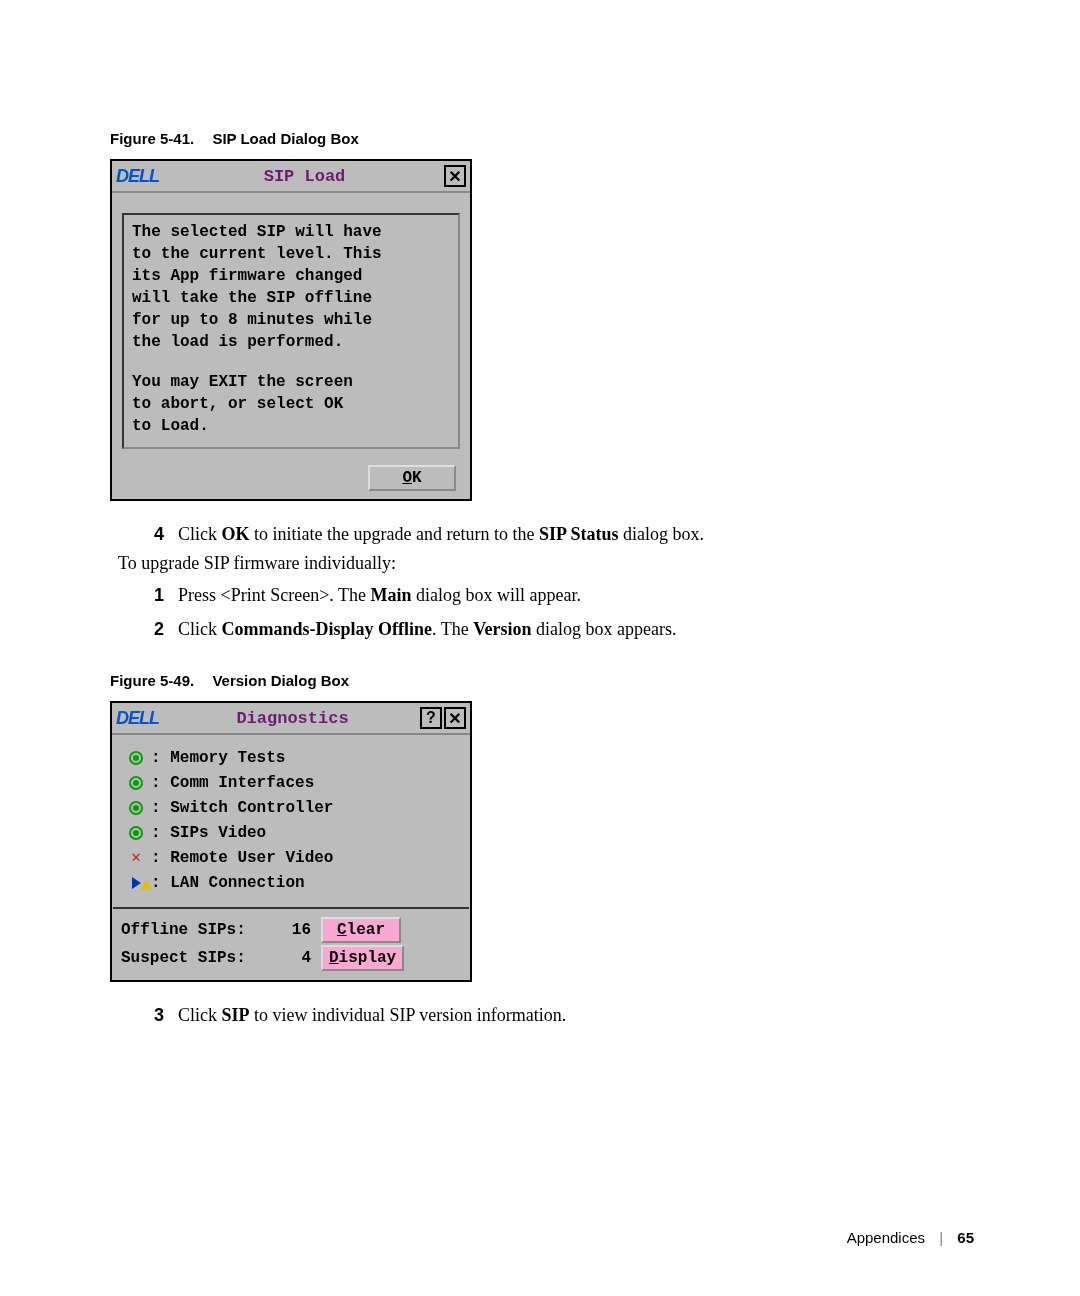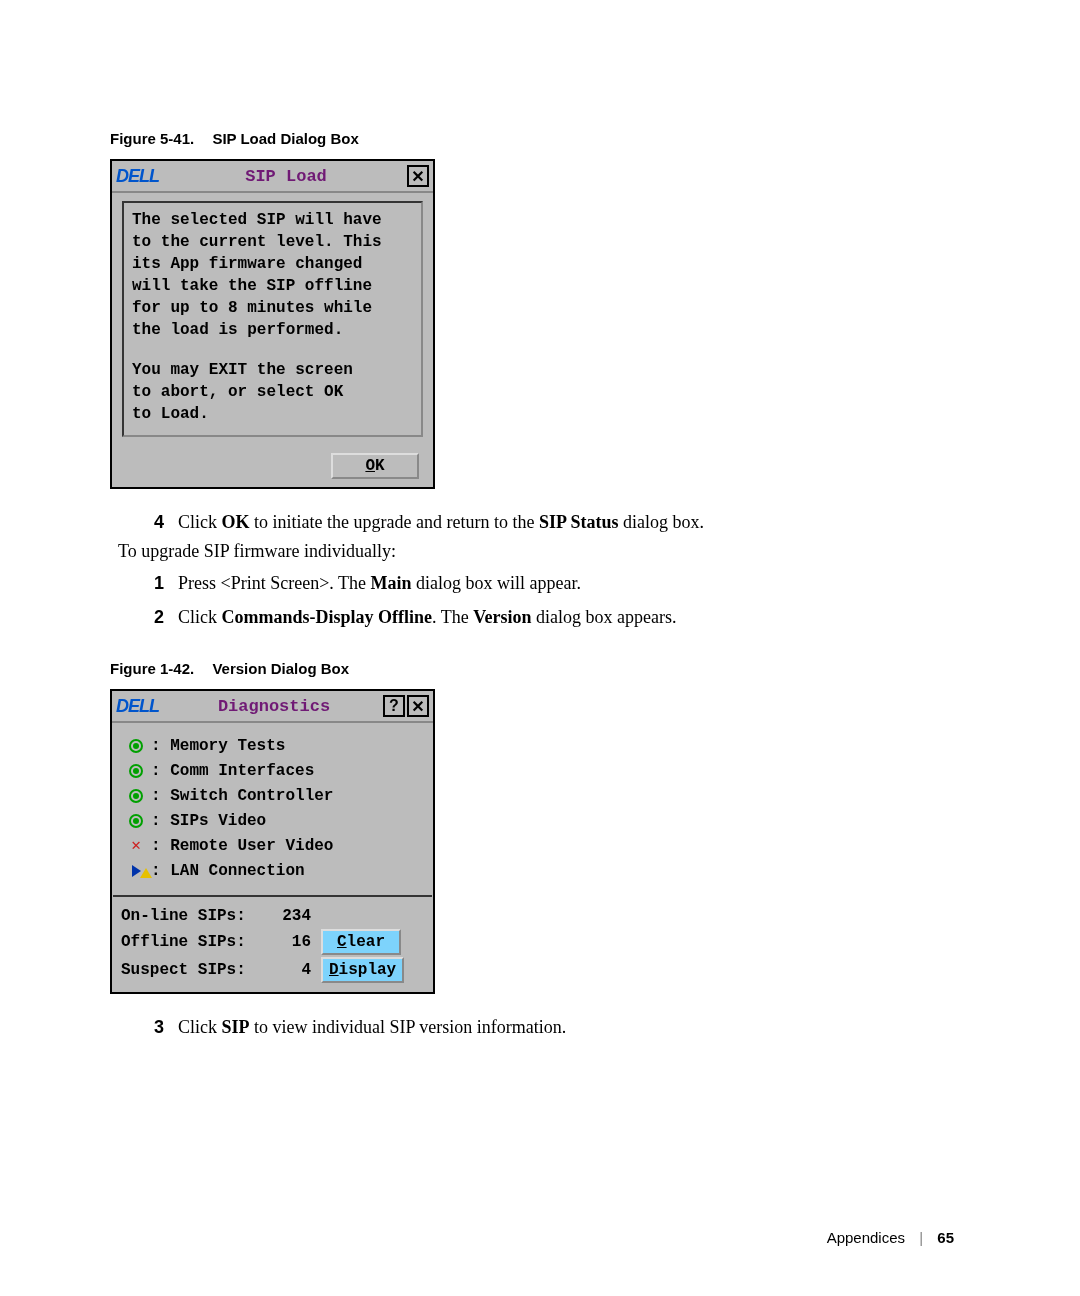--- a/index.html
+++ b/index.html
@@ -15,21 +15,21 @@
   .figure-caption {
     font-family: Arial, Helvetica, sans-serif;
     font-weight: bold;
     font-size: 15px;
     margin-bottom: 12px;
   }
   .figure-caption .fnum { margin-right: 14px; }
 
   
   .dialog {
-    width: 325px;
+    width: 362px;
     border: 2px solid #000;
     background: #bcbcbc;
     font-family: 'Courier New', monospace;
     font-weight: bold;
     margin-bottom: 18px;
   }
   .dlg-titlebar {
     display: flex;
     align-items: center;
     background: #bcbcbc;
@@ -64,21 +64,21 @@
     font-family: Arial, sans-serif;
     font-weight: bold;
     font-size: 16px;
     background: #bcbcbc;
     margin-left: 2px;
   }
   .dlg-close::before { content: "✕"; }
   .dlg-help::before { content: "?"; }
 
   .dlg-body {
-    padding: 8px 10px 10px 10px;
+    padding: 20px 10px 10px 10px;
     background: #bcbcbc;
     font-size: 16px;
     line-height: 22px;
     color: #000;
   }
   .dlg-inner {
     border: 2px inset #888;
     padding: 6px 8px 10px 8px;
     background: #bcbcbc;
   }
@@ -147,30 +147,30 @@
 
   .diag-stats {
     border-top: 2px inset #888;
     padding: 6px 8px 6px 8px;
     font-size: 16px;
   }
   .stat-row { display:flex; align-items:center; margin:2px 0; }
   .stat-label  { flex: 0 0 140px; }
   .stat-value  { flex: 0 0 50px; text-align:right; margin-right:10px;}
   .stat-btn {
-    border: 2px outset #ddd; background:#7dd3fc;
+    border: 2px outset #ddd; background:#f9a8d4;
     font-family:'Courier New',monospace; font-weight:bold;
     font-size:16px; padding:0 6px; min-width:80px; text-align:center;
   }
   .stat-btn .u { text-decoration: underline; }
 
   .footer {
     position: absolute;
     bottom: 50px;
-    right: 126px;
+    right: 106px;
     font-family: Arial, sans-serif;
     font-size: 15px;
   }
   .footer .sep { margin: 0 10px; color:#888; }
   .footer .pnum { font-weight: bold; }
   .spacer-md { height: 24px; }
 </style>
 </head>
 <body>
 
@@ -226,21 +226,21 @@
     <div class="step-num">2</div>
     <div class="step-text">
       <span>Click </span><span class="bold">Commands-Display Offline</span><span>. The </span><span class="bold">Version</span><span> dialog box appears.</span>
     </div>
   </div>
 </div>
 
 <div class="spacer-md"></div>
 
 <div class="figure-caption">
-  <span class="fnum">Figure 1-42.</span>
+  <span class="fnum">Figure 5-49.</span>
   <span>Version Dialog Box</span>
 </div>
 
 <div class="dialog">
   <div class="dlg-titlebar">
     <span class="dell-logo">DELL</span>
     <span class="dlg-title">Diagnostics</span>
     <span class="dlg-help"></span>
     <span class="dlg-close"></span>
   </div>
@@ -278,24 +278,20 @@
       </div>
       <div class="diag-row">
         <span class="diag-icon">
             <span class="arrow-caution"></span>
           </span>
         <span>: LAN Connection</span>
       </div>
     </div>
     <div class="diag-stats">
       <div class="stat-row">
-        <span class="stat-label">On-line SIPs:</span>
-        <span class="stat-value">234</span>
-      </div>
-      <div class="stat-row">
         <span class="stat-label">Offline SIPs:</span>
         <span class="stat-value">16</span>
         <span class="stat-btn"><span class="u">C</span><span>lear</span></span>
       </div>
       <div class="stat-row">
         <span class="stat-label">Suspect SIPs:</span>
         <span class="stat-value">4</span>
         <span class="stat-btn"><span class="u">D</span><span>isplay</span></span>
       </div>
     </div>

